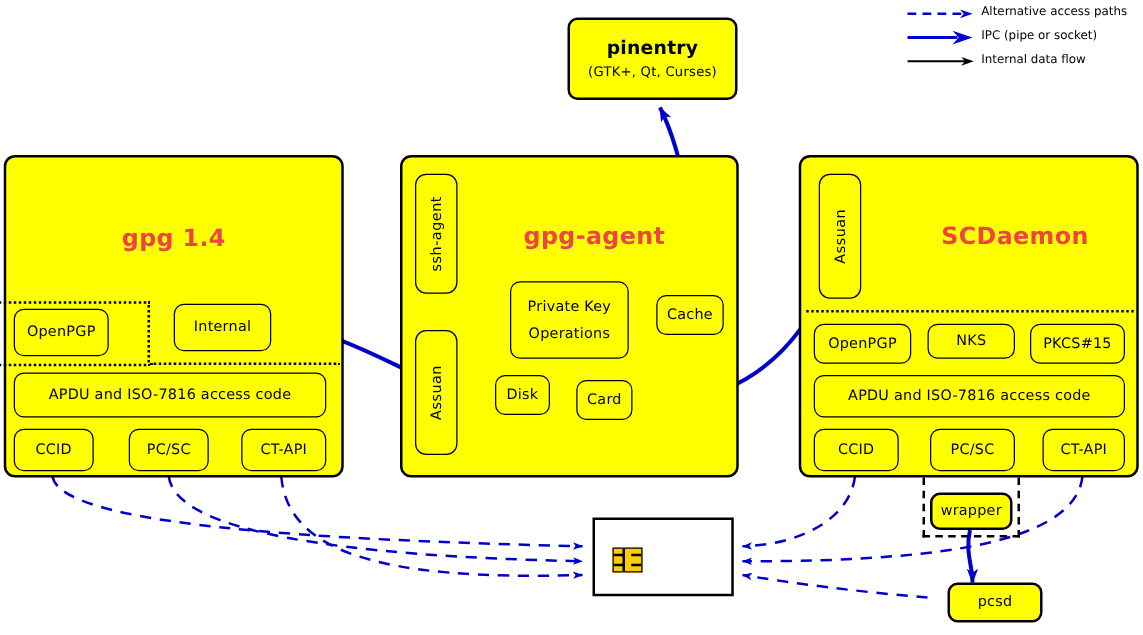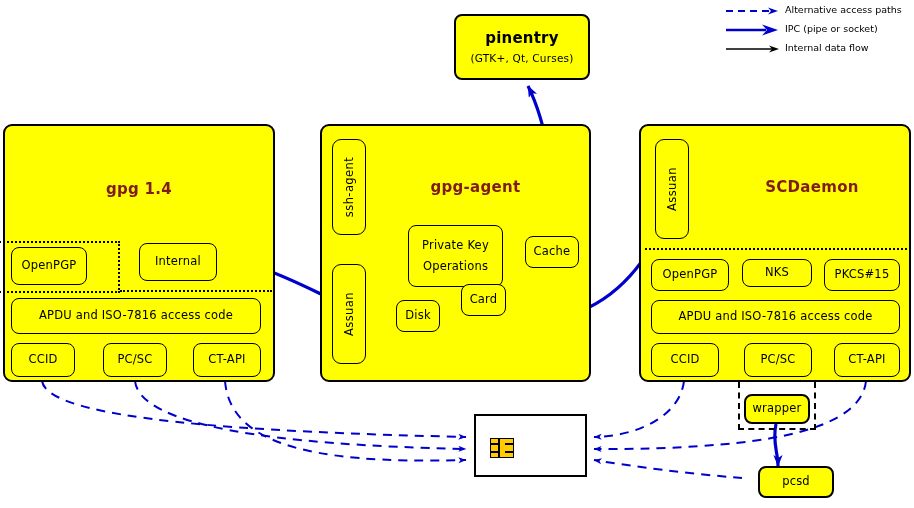--- a/index.html
+++ b/index.html
@@ -43,22 +43,22 @@
     font-size: 11.5px;
     color: #000;
     letter-spacing: .2px;
     text-align: center;
     line-height: 1.15;
   }
   .node.thick { border-width: 2.4px; }
   .panel-title {
     position: absolute;
     font-weight: bold;
-    font-size: 15px;
-    color: #7f1d1d;
+    font-size: 19px;
+    color: #ef4444;
     text-align: center;
     letter-spacing: .3px;
   }
   .vnode {
     position: absolute;
     background: #ffff00;
     border: 1.6px solid #000000;
     border-radius: 9px;
     box-sizing: border-box;
     display: flex;
@@ -240,21 +240,21 @@
   </div>
 
   <div class="node" style="left:408px; top:225px; width:95px; height:62px; flex-direction:column;">
     <span>Private Key</span>
     <span style="margin-top:8px">Operations</span>
   </div>
 
   <div class="node" style="left:525px; top:236px; width:54px; height:32px;">Cache</div>
 
   <div class="node" style="left:396px; top:300px; width:44px; height:32px;">Disk</div>
-  <div class="node" style="left:461px; top:284px; width:45px; height:32px;">Card</div>
+  <div class="node" style="left:461px; top:304px; width:45px; height:32px;">Card</div>
 
   <div class="panel" style="left:639px; top:124px; width:272px; height:258px;"></div>
   <div class="panel-title" style="left:696px; top:178px; width:232px;">SCDaemon</div>
 
   <div class="vnode" style="left:655px; top:139px; width:34px; height:100px;">
     <span>Assuan</span>
   </div>
   <div class="dotted-line" style="left:645px; top:248px; width:262px;"></div>
 
   <div class="node" style="left:651px; top:259px; width:78px; height:32px;">OpenPGP</div>

